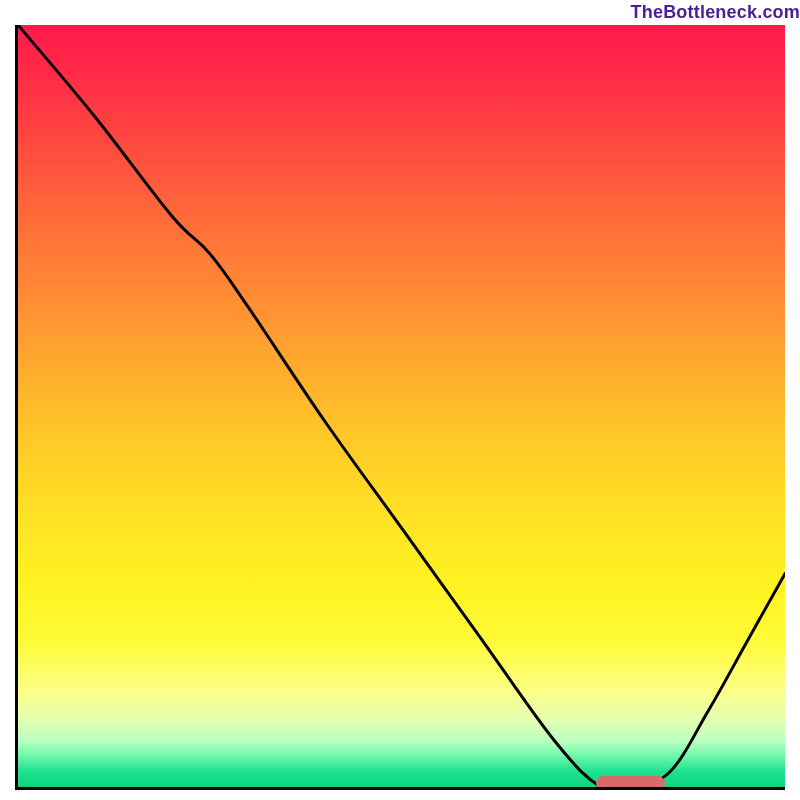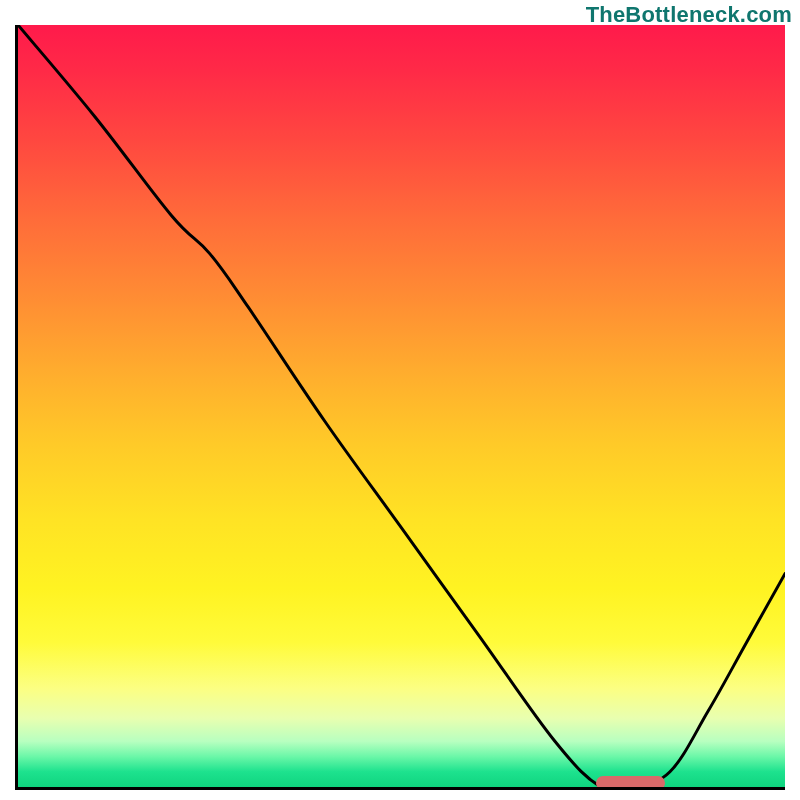--- a/index.html
+++ b/index.html
@@ -11,24 +11,24 @@
     font-family: Arial, Helvetica, sans-serif;
   }
   .container {
     position: relative;
     width: 800px;
     height: 800px;
   }
   .watermark {
     position: absolute;
     top: 2px;
-    right: 8px;
-    font-size: 22px;
+    right: 0;
+    font-size: 18px;
     font-weight: 600;
-    color: #0f766e;
+    color: #4c1d95;
     letter-spacing: 0.2px;
   }
   .chart {
     position: absolute;
     left: 15px;
     top: 25px;
     width: 770px;
     height: 765px;
     box-sizing: border-box;
     border-left: 3px solid #000;

